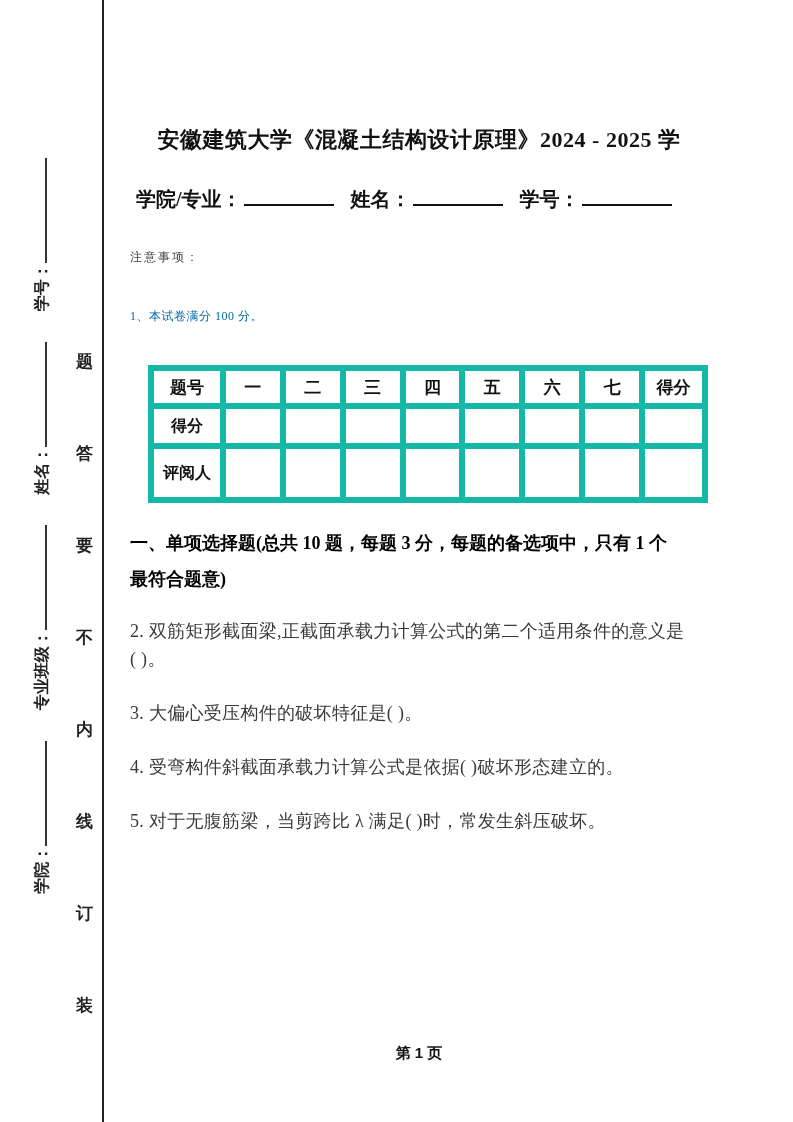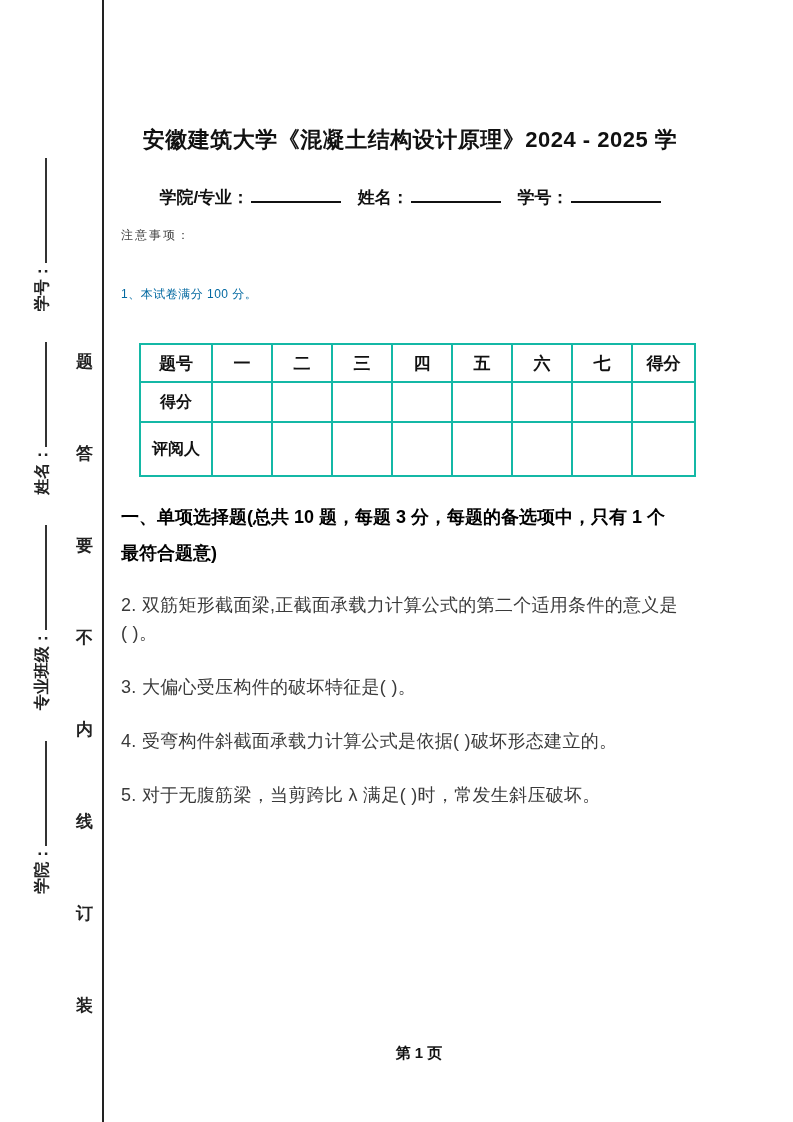--- a/index.html
+++ b/index.html
@@ -56,39 +56,39 @@
     gap: 72px;
     font-size: 17px;
     font-weight: 700;
     color: #222;
     line-height: 20px;
   }
 
   
   .content {
     position: absolute;
-    left: 121px;
+    left: 130px;
     top: 120px;
     width: 578px;
+    font-family: Liberation Serif, serif;
   }
   .title {
     text-align: center;
     font-size: 22px;
     font-weight: 700;
     color: #111;
     line-height: 40px;
     letter-spacing: 0.5px;
     margin-bottom: 26px;
   }
   .form-line {
-    text-align: center;
-    font-size: 17px;
-    font-weight: 700;
-    color: #111;
-    margin-bottom: 18px;
+    font-size: 20px;
+    font-weight: 700;
+    color: #111;
+    margin-bottom: 36px;
     white-space: nowrap;
   }
   .form-field { margin: 0 6px; }
   .form-blank {
     display: inline-block;
     width: 90px;
     height: 15px;
     border-bottom: 2px solid #111;
     vertical-align: baseline;
     margin-left: 2px;
@@ -113,21 +113,21 @@
     margin: 0 4px;
   }
 
   table.score-table {
     border-collapse: collapse;
     table-layout: fixed;
     margin-left: 18px;
     margin-bottom: 22px;
   }
   table.score-table th, table.score-table td {
-    border: 2px solid #14b8a6;
+    border: 6px solid #14b8a6;
     text-align: center;
     vertical-align: middle;
     font-size: 17px;
     font-weight: 700;
     color: #111;
     padding: 0;
   }
   .col-label { width: 72px; }
   .col-num { width: 60px; }
   .col-score { width: 63px; }

